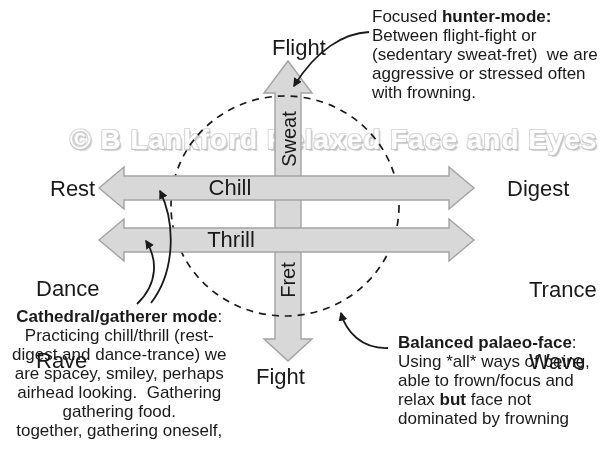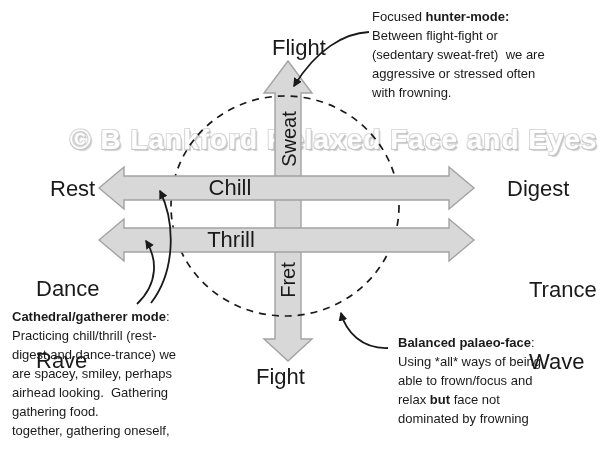--- a/index.html
+++ b/index.html
@@ -15,21 +15,21 @@
     text-shadow:-1px -1px 0 #dcdcdc,1px -1px 0 #d6d6d6,-1px 1px 0 #c9c9c9,1px 1px 0 #bfbfbf,2px 2px 1px #cfcfcf;
     user-select:none;
   }
   svg.diagram{position:absolute;left:0;top:0;z-index:1;}
   .block-arrow{fill:var(--arrow-fill,#d8d8d8);stroke:var(--arrow-stroke,#a3a3a3);stroke-width:1.4;}
   .dashed-ellipse{fill:none;stroke:var(--line-color,#1a1a1a);stroke-width:1.7;stroke-dasharray:7 6;}
   .pointer{fill:none;stroke:var(--line-color,#1a1a1a);stroke-width:1.8;}
   .label{position:absolute;z-index:2;font-size:22px;line-height:24px;white-space:pre;}
   .label.center{text-align:center;}
   .rot{transform:rotate(-90deg);transform-origin:center center;font-size:20px;}
-  .ann{position:absolute;z-index:2;font-size:13px;line-height:19px;}
+  .ann{position:absolute;z-index:2;font-size:17px;line-height:19px;}
   .ann .ln{white-space:pre;}
   .ann b{font-weight:700;}
 </style>
 </head>
 <body>
 
 <div id="stage">
 
   <div class="watermark">© B Lankford Relaxed Face and Eyes</div>
 
@@ -72,21 +72,21 @@
   <div class="label center rot" style="left:247px;top:269px;width:80px;height:22px;">Fret</div>
 
   <div class="ann" style="left:372px;top:7px;">
     <div class="ln"><span>Focused </span><b>hunter-mode:</b></div>
     <div class="ln">Between flight-fight or</div>
     <div class="ln">(sedentary sweat-fret)  we are</div>
     <div class="ln">aggressive or stressed often</div>
     <div class="ln">with frowning.</div>
   </div>
 
-  <div class="ann" style="left:12px;top:307px;">
+  <div class="ann" style="left:12px;top:307px;text-align:center;">
     <div class="ln"><b>Cathedral/gatherer mode</b><span>:</span></div>
     <div class="ln">Practicing chill/thrill (rest-</div>
     <div class="ln">digest and dance-trance) we</div>
     <div class="ln">are spacey, smiley, perhaps</div>
     <div class="ln">airhead looking.  Gathering</div>
     <div class="ln">gathering food.</div>
     <div class="ln">together, gathering oneself,</div>
   </div>
 
   <div class="ann" style="left:388px;top:333px;margin-left:10px;">

